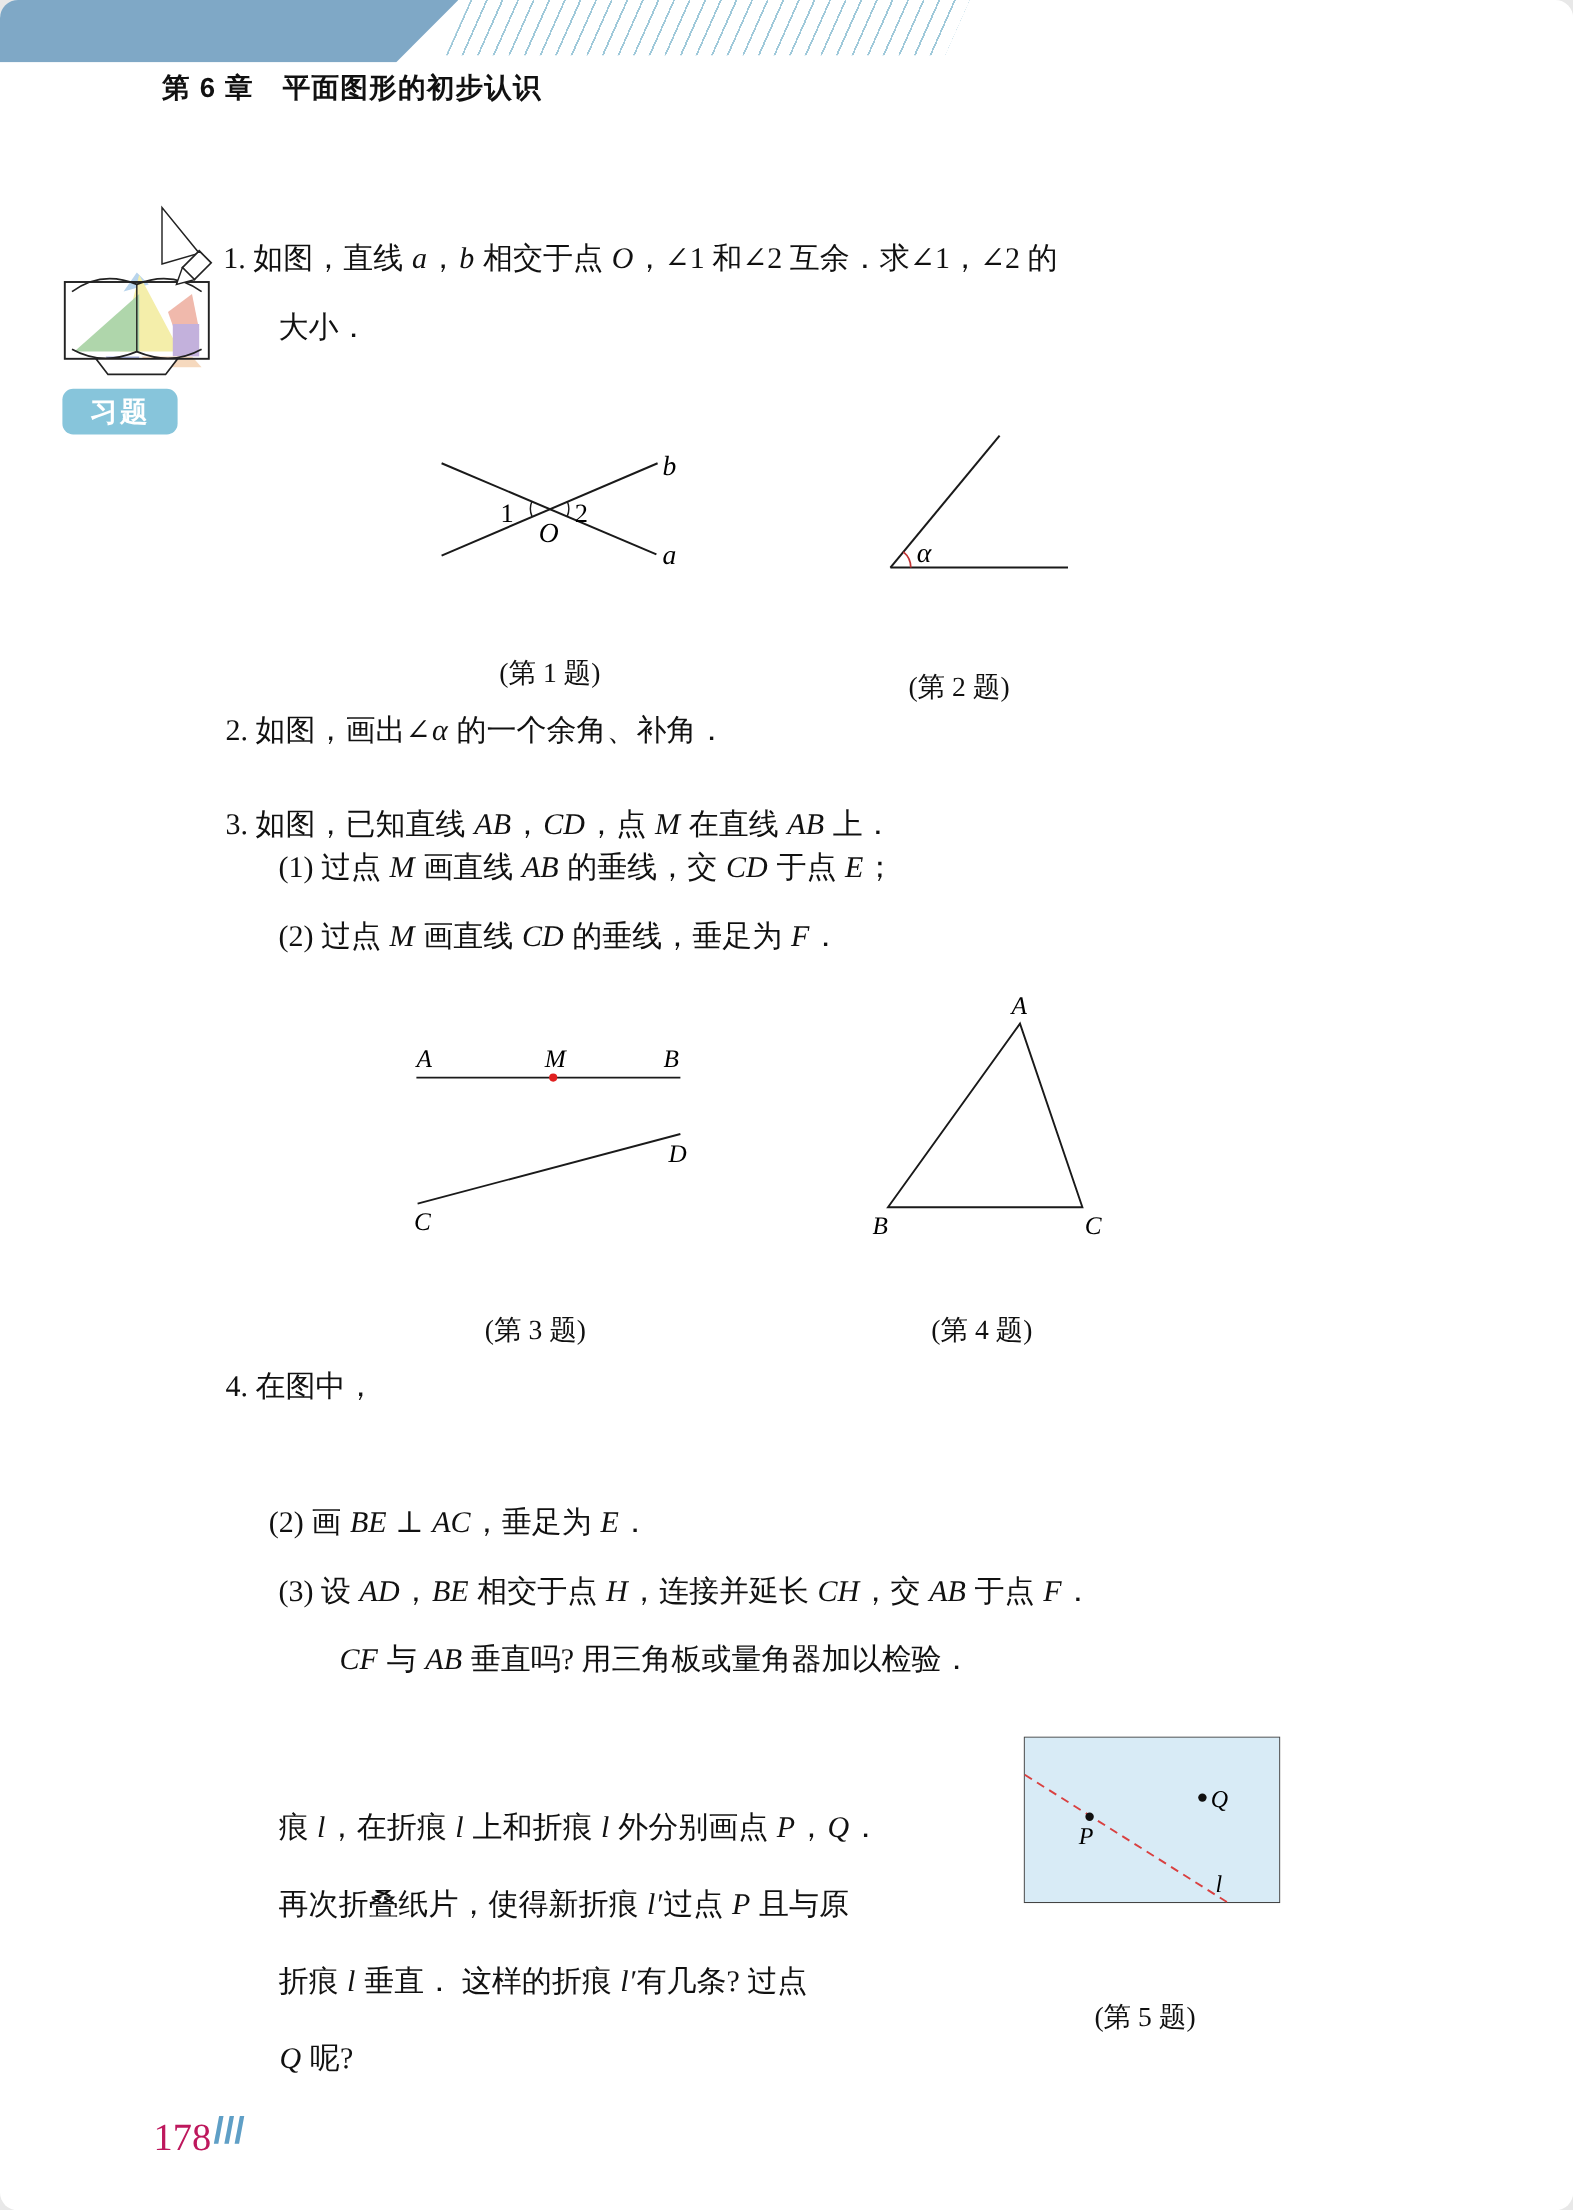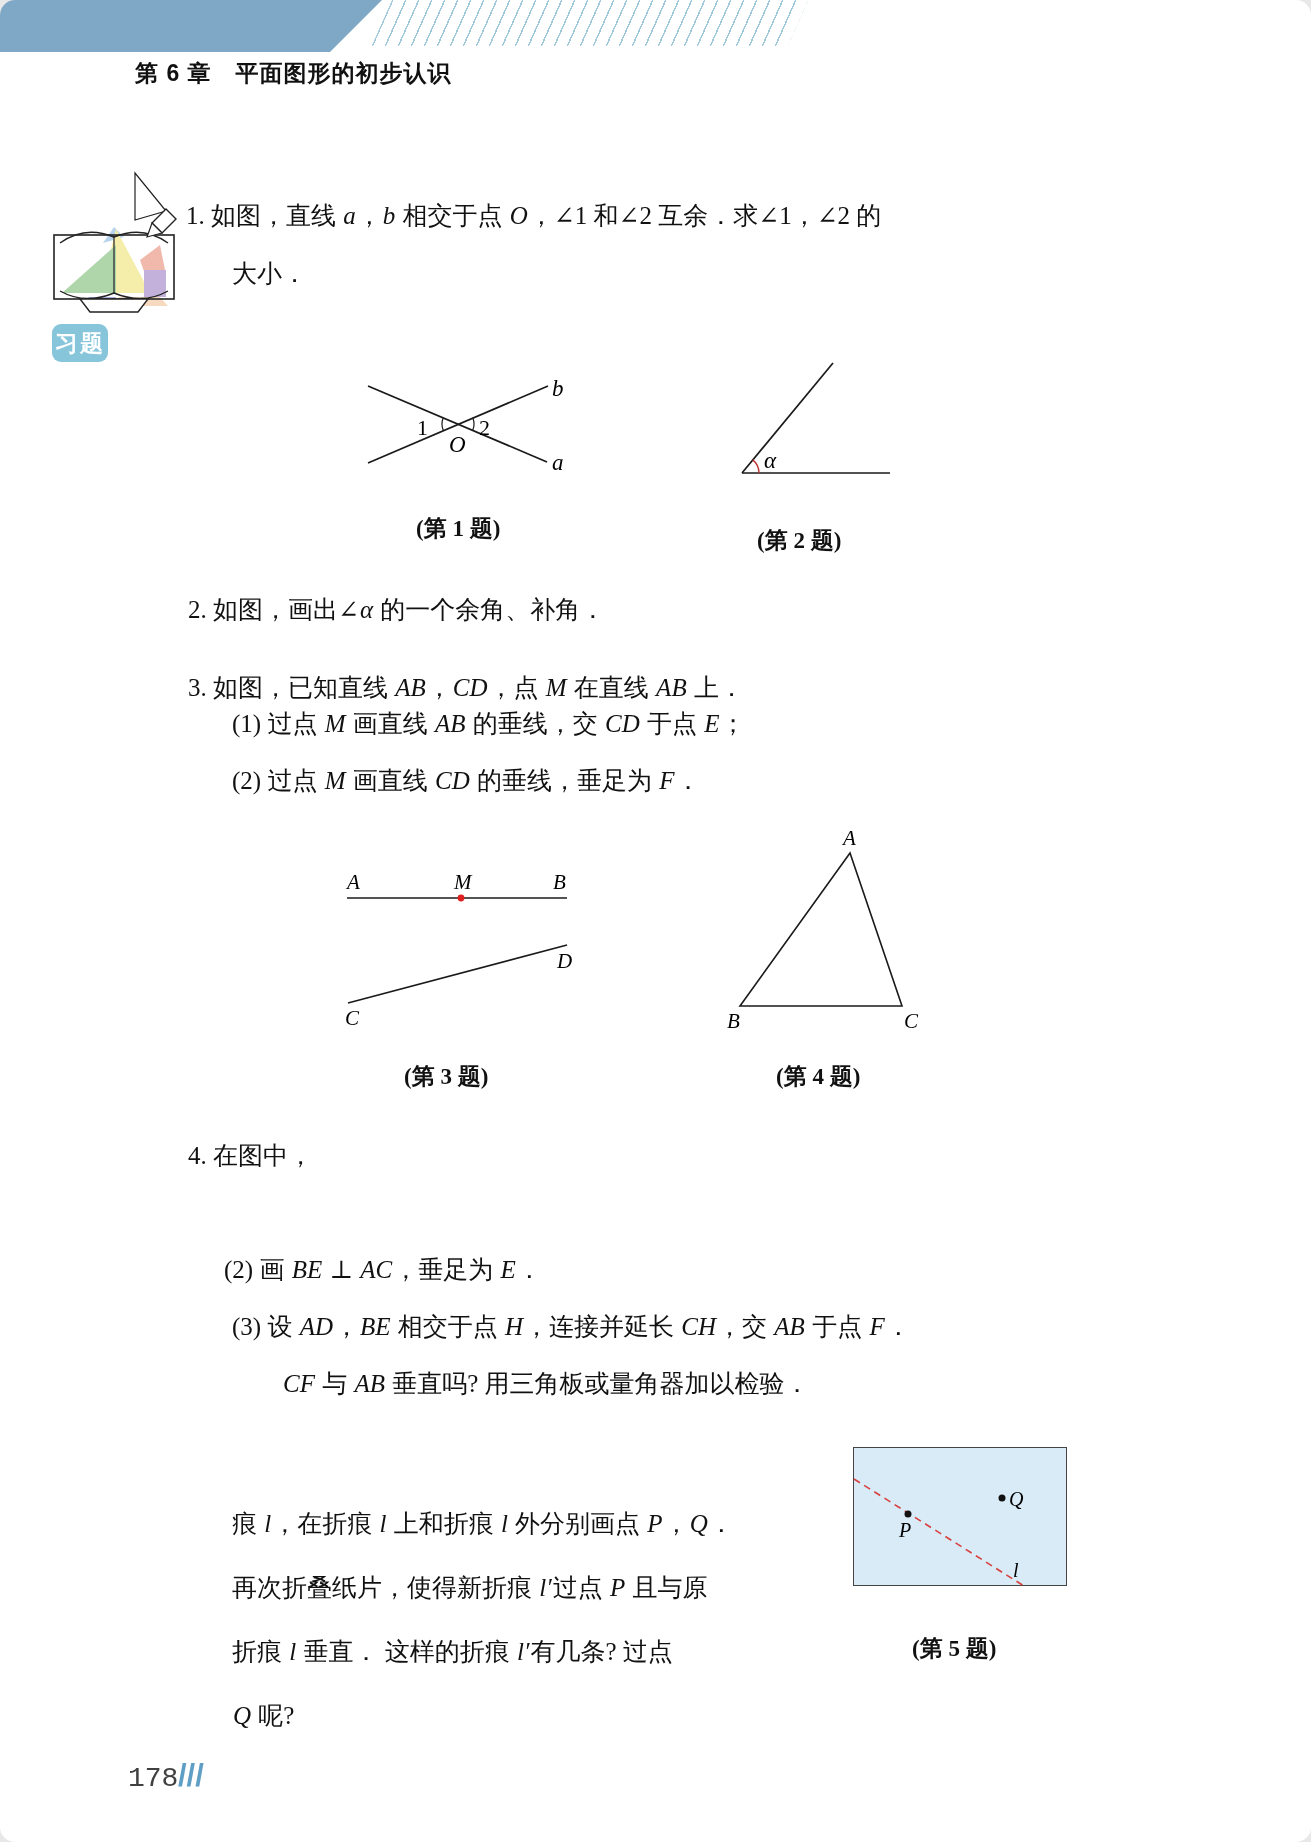--- a/index.html
+++ b/index.html
@@ -20,37 +20,37 @@
     transform:skewX(-24deg);transform-origin:top left;
   }
   .chapter-title{
     position:absolute;left:135px;top:58px;
     font-family:"Liberation Sans","DejaVu Sans",sans-serif;
     font-size:23px;font-weight:700;letter-spacing:1px;white-space:nowrap;
   }
   
   .book-icon{position:absolute;left:40px;top:165px;}
   .badge{
-    position:absolute;left:52px;top:324px;width:56px;height:38px;
+    position:absolute;left:52px;top:324px;width:96px;height:38px;
     background:#87c5db;border-radius:9px;
     color:#fff;font-family:"Liberation Sans","DejaVu Sans",sans-serif;
     font-size:23px;font-weight:700;letter-spacing:2px;
     text-align:center;line-height:38px;
   }
   
   .line{position:absolute;font-size:25px;line-height:1.25;white-space:nowrap;}
   .line i{font-style:italic;padding:0 1px;}
-  .cap{position:absolute;font-size:23px;font-weight:700;white-space:nowrap;}
+  .cap{position:absolute;font-size:23px;font-weight:400;white-space:nowrap;margin-top:32px;}
   
   .fig{position:absolute;}
   .fig text{font-family:"Liberation Serif","DejaVu Serif",serif;}
   .itl{font-style:italic;}
   
-  .page-number{position:absolute;left:128px;top:1763px;font-size:28px;
-    font-family:Liberation Mono, monospace;color:#404040;}
+  .page-number{position:absolute;left:128px;top:1763px;font-size:32px;
+    font-family:Liberation Serif, serif;color:#be185d;}
   .slashes{position:absolute;left:178px;top:1758px;font-size:31px;font-weight:700;
     color:#5f9fc6;letter-spacing:0px;
     font-family:"Liberation Sans","DejaVu Sans",sans-serif;}
 </style>
 </head>
 <body>
 
 <div class="page">
 
   <div class="header-block"></div>

